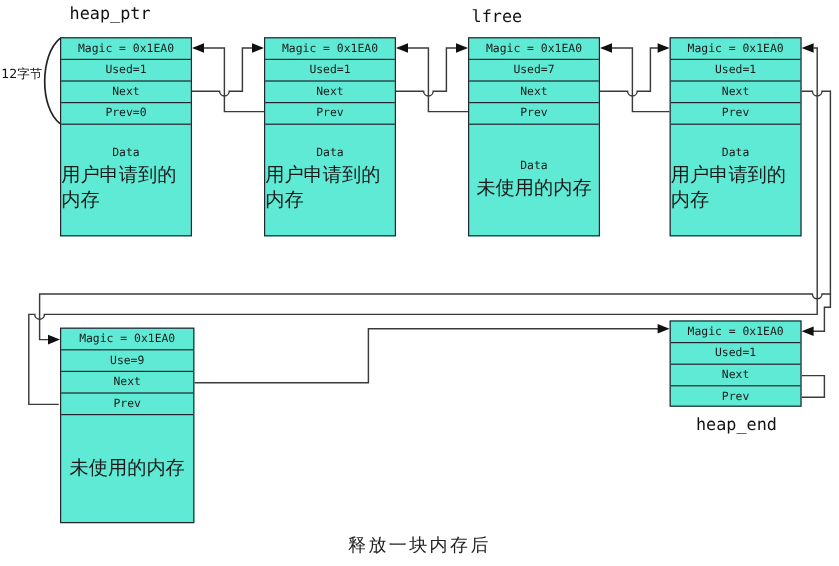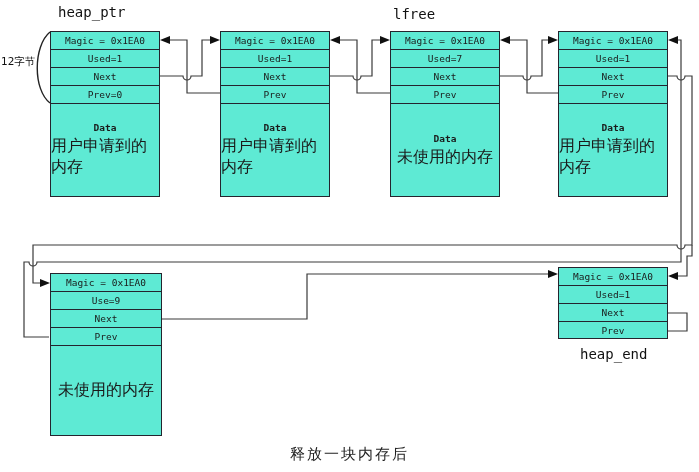--- a/index.html
+++ b/index.html
@@ -8,21 +8,21 @@
   .wires{position:absolute;left:0;top:0;width:699px;height:472px;}
   .wires path{fill:none;stroke:#3a3a3a;stroke-width:1.2;}
   .wires path.brace{stroke:#222;stroke-width:1.4;}
   .wires polygon{fill:#101010;stroke:none;}
   .block{position:absolute;box-sizing:border-box;border:1px solid #24242e;background:#5eead4;
          display:flex;flex-direction:column;}
   .row{box-sizing:border-box;height:18px;line-height:17px;border-bottom:1px solid #24242e;
        text-align:center;font-size:9.5px;color:#1a1a1a;letter-spacing:0px;}
   .data-area{flex:1;display:flex;flex-direction:column;align-items:center;justify-content:center;
              gap:3px;color:#1a1a1a;}
-  .data-en{font-size:9.5px;font-weight:bold;}
+  .data-en{font-size:9.5px;}
   .data-cn{font-size:16px;font-family:Liberation Serif, serif;}
   .lbl{position:absolute;color:#111;white-space:nowrap;}
   .lbl-big{font-size:14px;}
   .lbl-size{font-size:10.5px;font-family:"DejaVu Sans","Liberation Sans",sans-serif;}
   .caption{position:absolute;left:290px;top:445px;font-size:15px;letter-spacing:2px;color:#222;
            font-family:Liberation Sans, sans-serif;}
   .watermark{position:absolute;right:6px;top:444px;font-size:13px;color:#dedede;
              font-family:"DejaVu Sans","Liberation Sans",sans-serif;}
 </style>
 </head>

